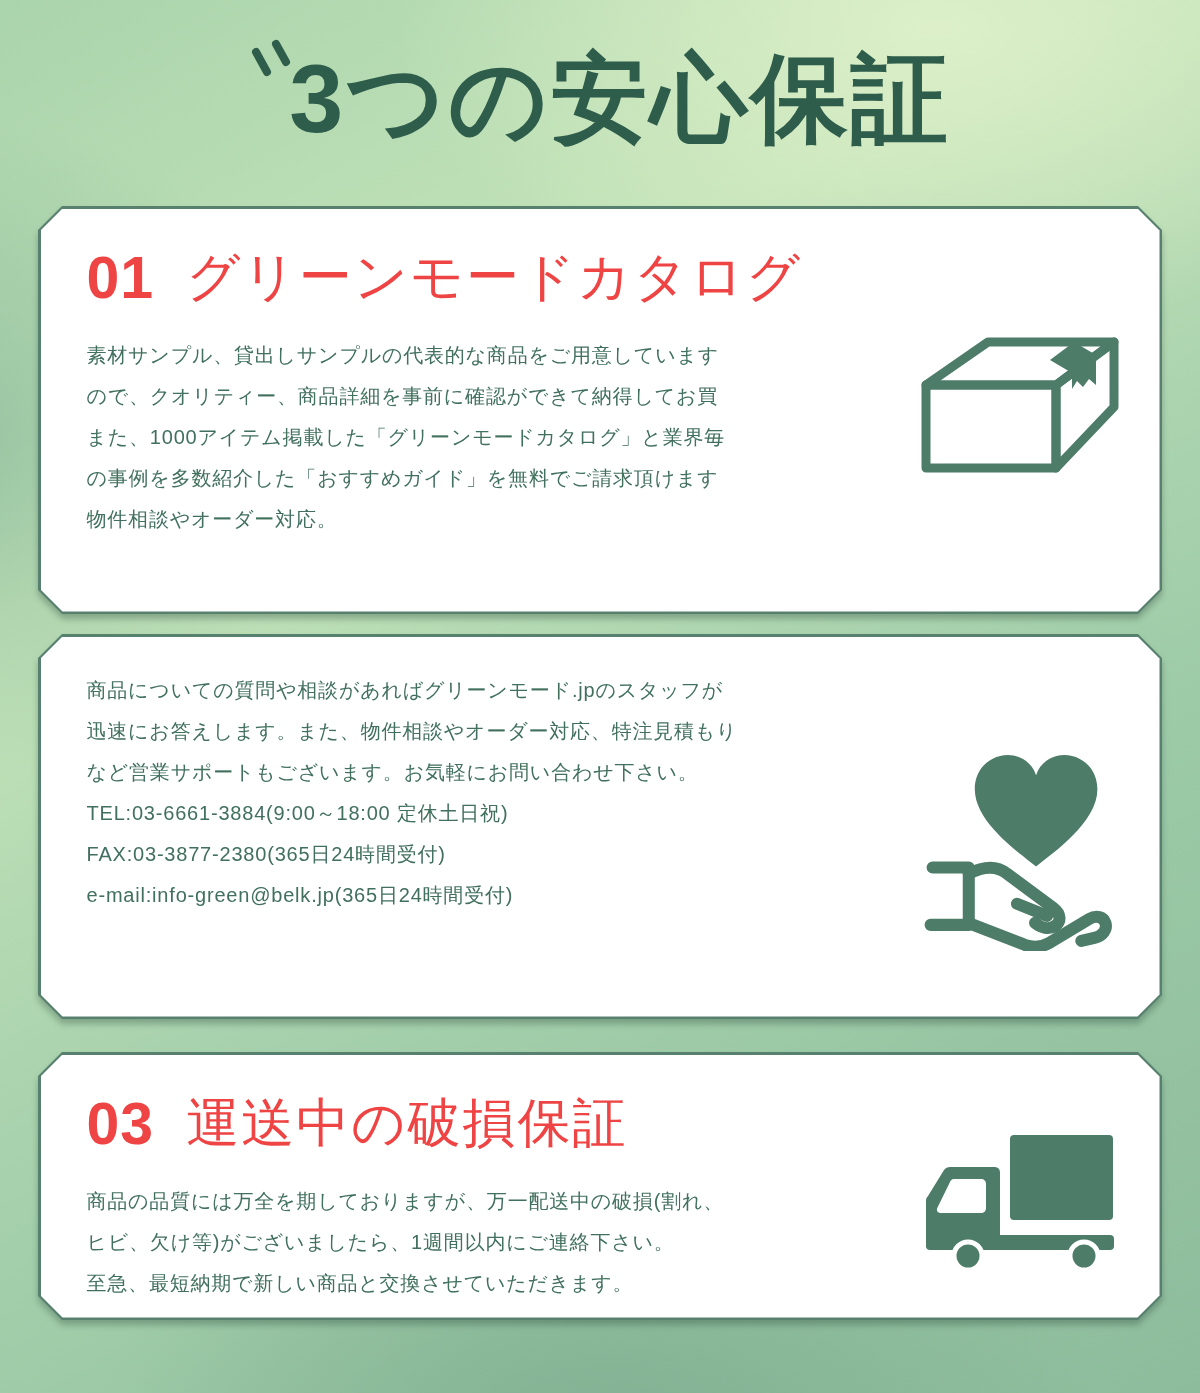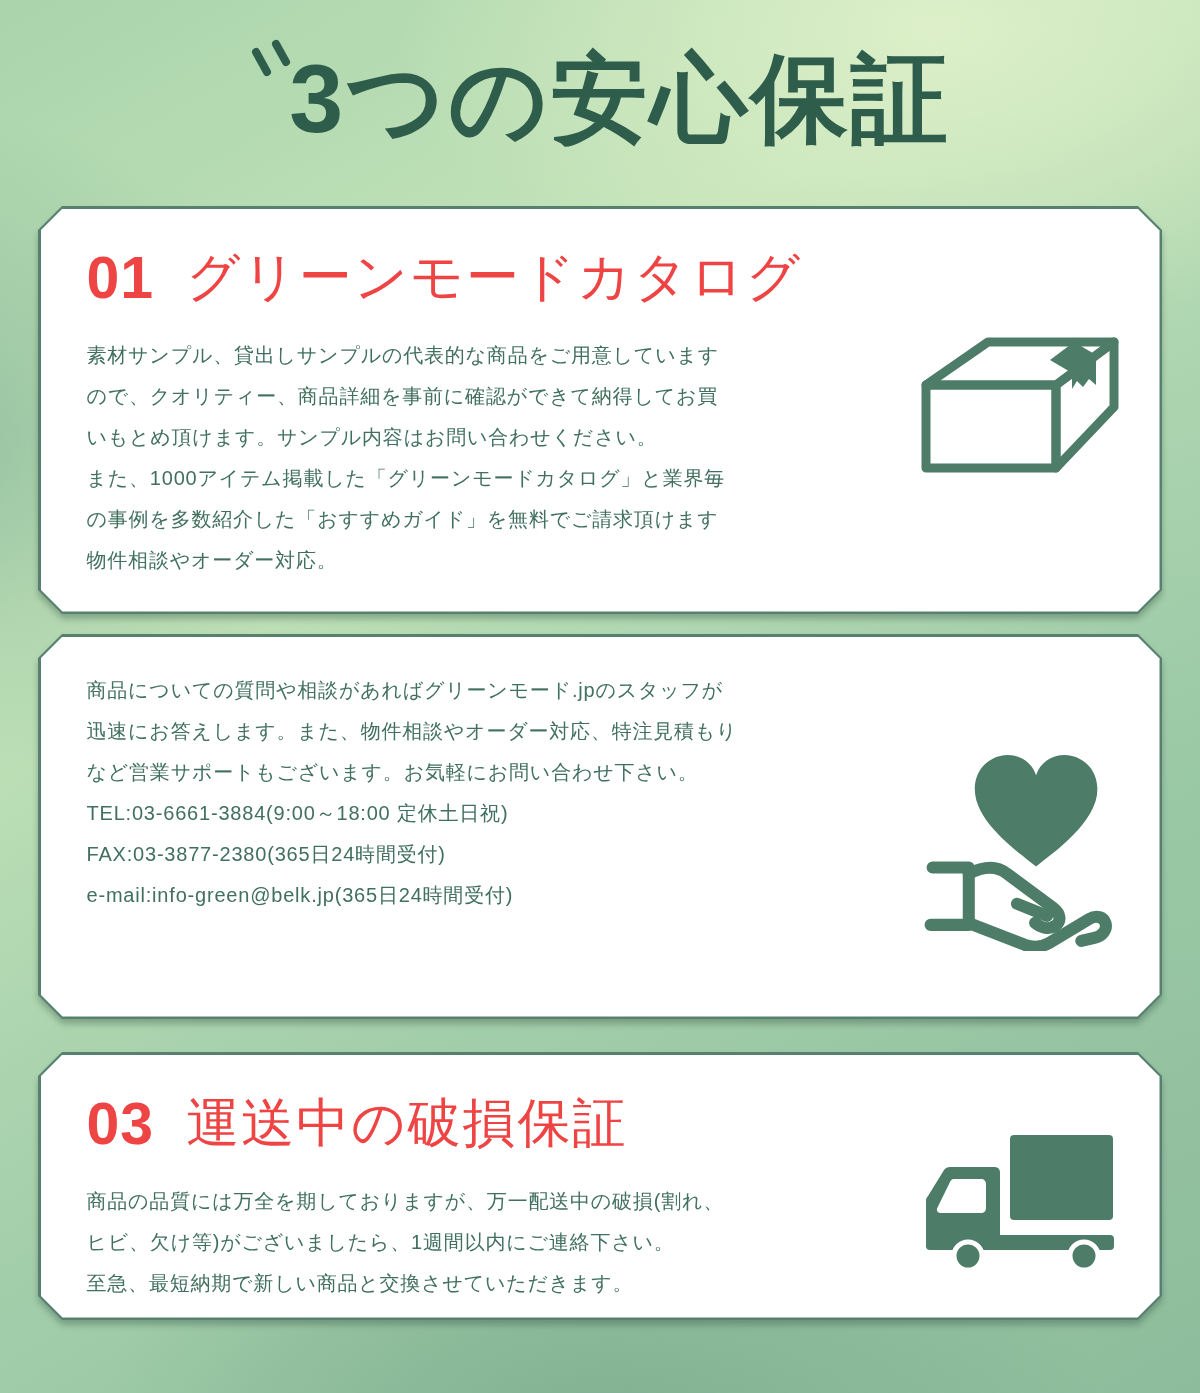--- a/index.html
+++ b/index.html
@@ -96,21 +96,20 @@
   <div class="card-shadow card-1">
     <div class="card-outer">
       <div class="card-inner">
         <div class="card-heading">
           <span class="card-number">01</span>
           <span class="card-title">グリーンモードカタログ</span>
         </div>
         <div class="card-body">
           <div class="line">素材サンプル、貸出しサンプルの代表的な商品をご用意しています</div>
           <div class="line">ので、クオリティー、商品詳細を事前に確認ができて納得してお買</div>
-          <div class="line">いもとめ頂けます。サンプル内容はお問い合わせください。</div>
           <div class="line">また、1000アイテム掲載した「グリーンモードカタログ」と業界毎</div>
           <div class="line">の事例を多数紹介した「おすすめガイド」を無料でご請求頂けます</div>
           <div class="line">物件相談やオーダー対応。</div>
         </div>
         <span class="card-icon icon-box">
           <svg viewBox="0 0 200 140">
             <g fill="none" stroke="currentColor" stroke-width="9" stroke-linejoin="round">
               <path d="M6,50 H136 V133 H6 Z"></path>
               <path d="M6,50 L68,7 H194 L136,50 Z"></path>
               <path d="M136,50 L194,7 V72 L136,133 Z"></path>

